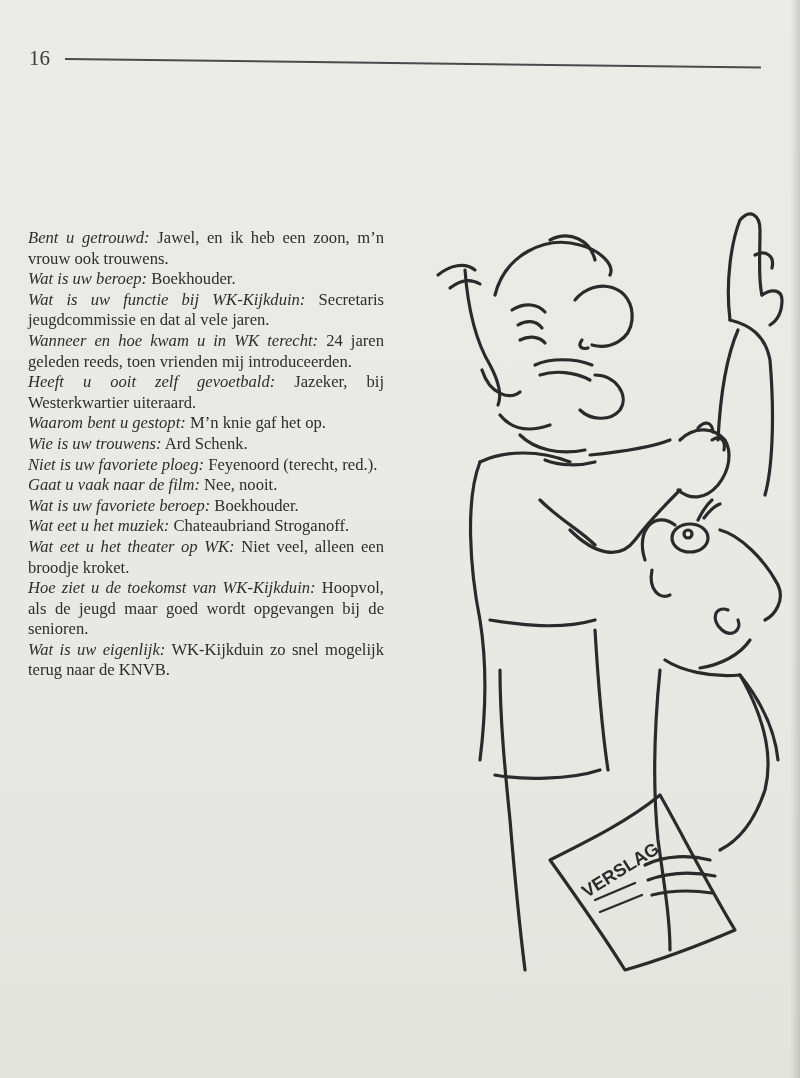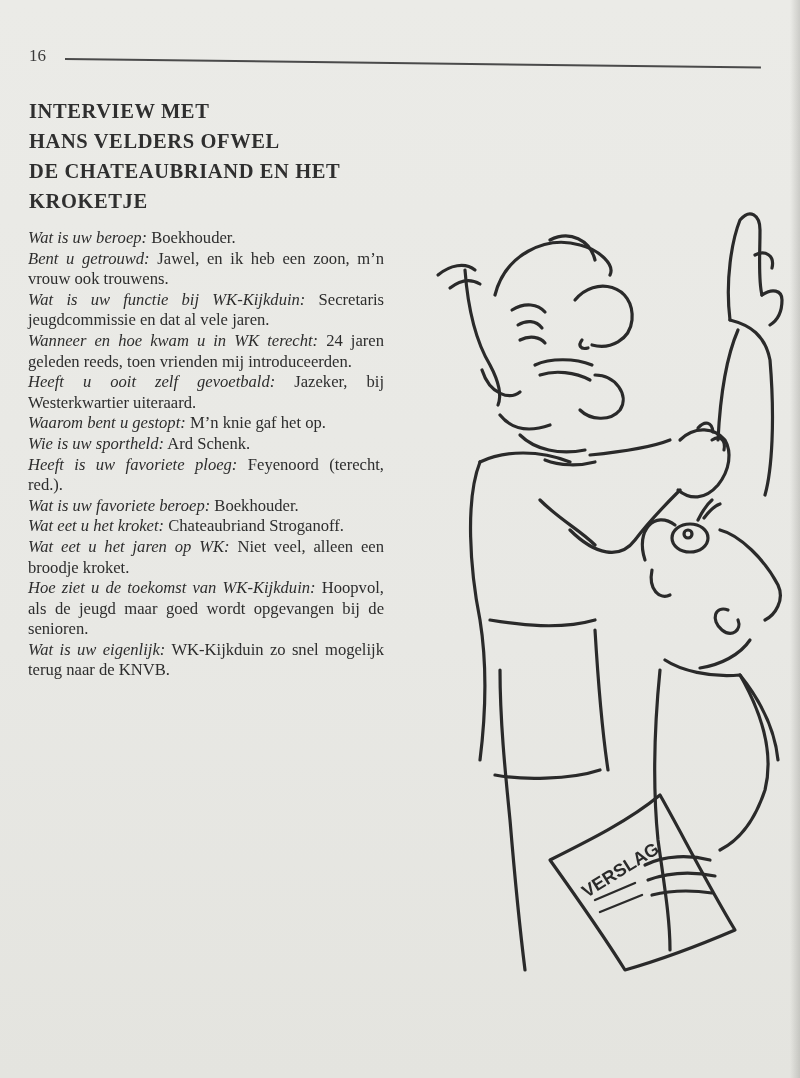--- a/index.html
+++ b/index.html
@@ -15,21 +15,21 @@
     background: linear-gradient(180deg, #ebebe7 0%, #e8e8e4 60%, #e4e4df 100%);
   }
   .right-shadow {
     position: absolute; right: 0; top: 0; width: 10px; height: 1078px;
     background: linear-gradient(90deg, rgba(0,0,0,0) 0%, rgba(60,60,55,0.18) 100%);
   }
   .header {
     position: absolute; left: 29px; top: 46px; width: 740px; height: 24px;
   }
   .page-number {
-    position: absolute; left: 0; top: 0; font-size: 17px; color: #3a3a3a;
+    position: absolute; left: 0; top: 0; font-size: 21px; color: #3a3a3a;
   }
   .header-rule {
     position: absolute; left: 36px; top: 12px; width: 696px; height: 1.6px;
     background: #4a4a4a;
     transform: rotate(0.7deg); transform-origin: left center;
   }
   .title {
     position: absolute; left: 29px; top: 96px; width: 360px;
     font-weight: bold; font-size: 20.5px; line-height: 30px;
     letter-spacing: 0.6px; color: #2f2f2f;
@@ -51,39 +51,34 @@
 <body>
 
 <div class="page">
   <div class="right-shadow"></div>
 
   <div class="header">
     <span class="page-number">16</span>
     <div class="header-rule"></div>
   </div>
 
-  <div class="title">
-    <div>INTERVIEW MET</div>
-    <div>HANS VELDERS OFWEL</div>
-    <div>DE CHATEAUBRIAND EN HET</div>
-    <div>KROKETJE</div>
-  </div>
 
   <div class="interview">
+    <p class="qa"><span class="q">Bent u getrouwd:</span> <span>Jawel, en ik heb een zoon, m’n vrouw ook trouwens.</span></p>
     <p class="qa"><span class="q">Wat is uw beroep:</span> <span>Boekhouder.</span></p>
-    <p class="qa"><span class="q">Bent u getrouwd:</span> <span>Jawel, en ik heb een zoon, m’n vrouw ook trouwens.</span></p>
     <p class="qa"><span class="q">Wat is uw functie bij WK-Kijkduin:</span> <span>Secretaris jeugdcommissie en dat al vele jaren.</span></p>
     <p class="qa"><span class="q">Wanneer en hoe kwam u in WK terecht:</span> <span>24 jaren geleden reeds, toen vrienden mij introduceerden.</span></p>
     <p class="qa"><span class="q">Heeft u ooit zelf gevoetbald:</span> <span>Jazeker, bij Westerkwartier uiteraard.</span></p>
     <p class="qa"><span class="q">Waarom bent u gestopt:</span> <span>M’n knie gaf het op.</span></p>
-    <p class="qa"><span class="q">Wie is uw sportheld:</span> <span>Ard Schenk.</span></p>
-    <p class="qa"><span class="q">Heeft is uw favoriete ploeg:</span> <span>Feyenoord (terecht, red.).</span></p>
+    <p class="qa"><span class="q">Wie is uw trouwens:</span> <span>Ard Schenk.</span></p>
+    <p class="qa"><span class="q">Niet is uw favoriete ploeg:</span> <span>Feyenoord (terecht, red.).</span></p>
+    <p class="qa"><span class="q">Gaat u vaak naar de film:</span> <span>Nee, nooit.</span></p>
     <p class="qa"><span class="q">Wat is uw favoriete beroep:</span> <span>Boekhouder.</span></p>
-    <p class="qa"><span class="q">Wat eet u het kroket:</span> <span>Chateaubriand Stroganoff.</span></p>
-    <p class="qa"><span class="q">Wat eet u het jaren op WK:</span> <span>Niet veel, alleen een broodje kroket.</span></p>
+    <p class="qa"><span class="q">Wat eet u het muziek:</span> <span>Chateaubriand Stroganoff.</span></p>
+    <p class="qa"><span class="q">Wat eet u het theater op WK:</span> <span>Niet veel, alleen een broodje kroket.</span></p>
     <p class="qa"><span class="q">Hoe ziet u de toekomst van WK-Kijkduin:</span> <span>Hoopvol, als de jeugd maar goed wordt opgevangen bij de senioren.</span></p>
     <p class="qa"><span class="q">Wat is uw eigenlijk:</span> <span>WK-Kijkduin zo snel mogelijk terug naar de KNVB.</span></p>
   </div>
 
   <div class="illustration">
     <svg viewBox="0 0 380 780" fill="none" stroke="#2a2a2a" stroke-width="3.2" stroke-linecap="round" stroke-linejoin="round">
 
       <path d="M75 95 C 85 55, 125 35, 160 45 C 180 50, 195 65, 190 75"></path>
       <path d="M130 40 C 150 30, 170 40, 175 60"></path>
       <path d="M18 75 C 30 65, 45 62, 55 70"></path>

